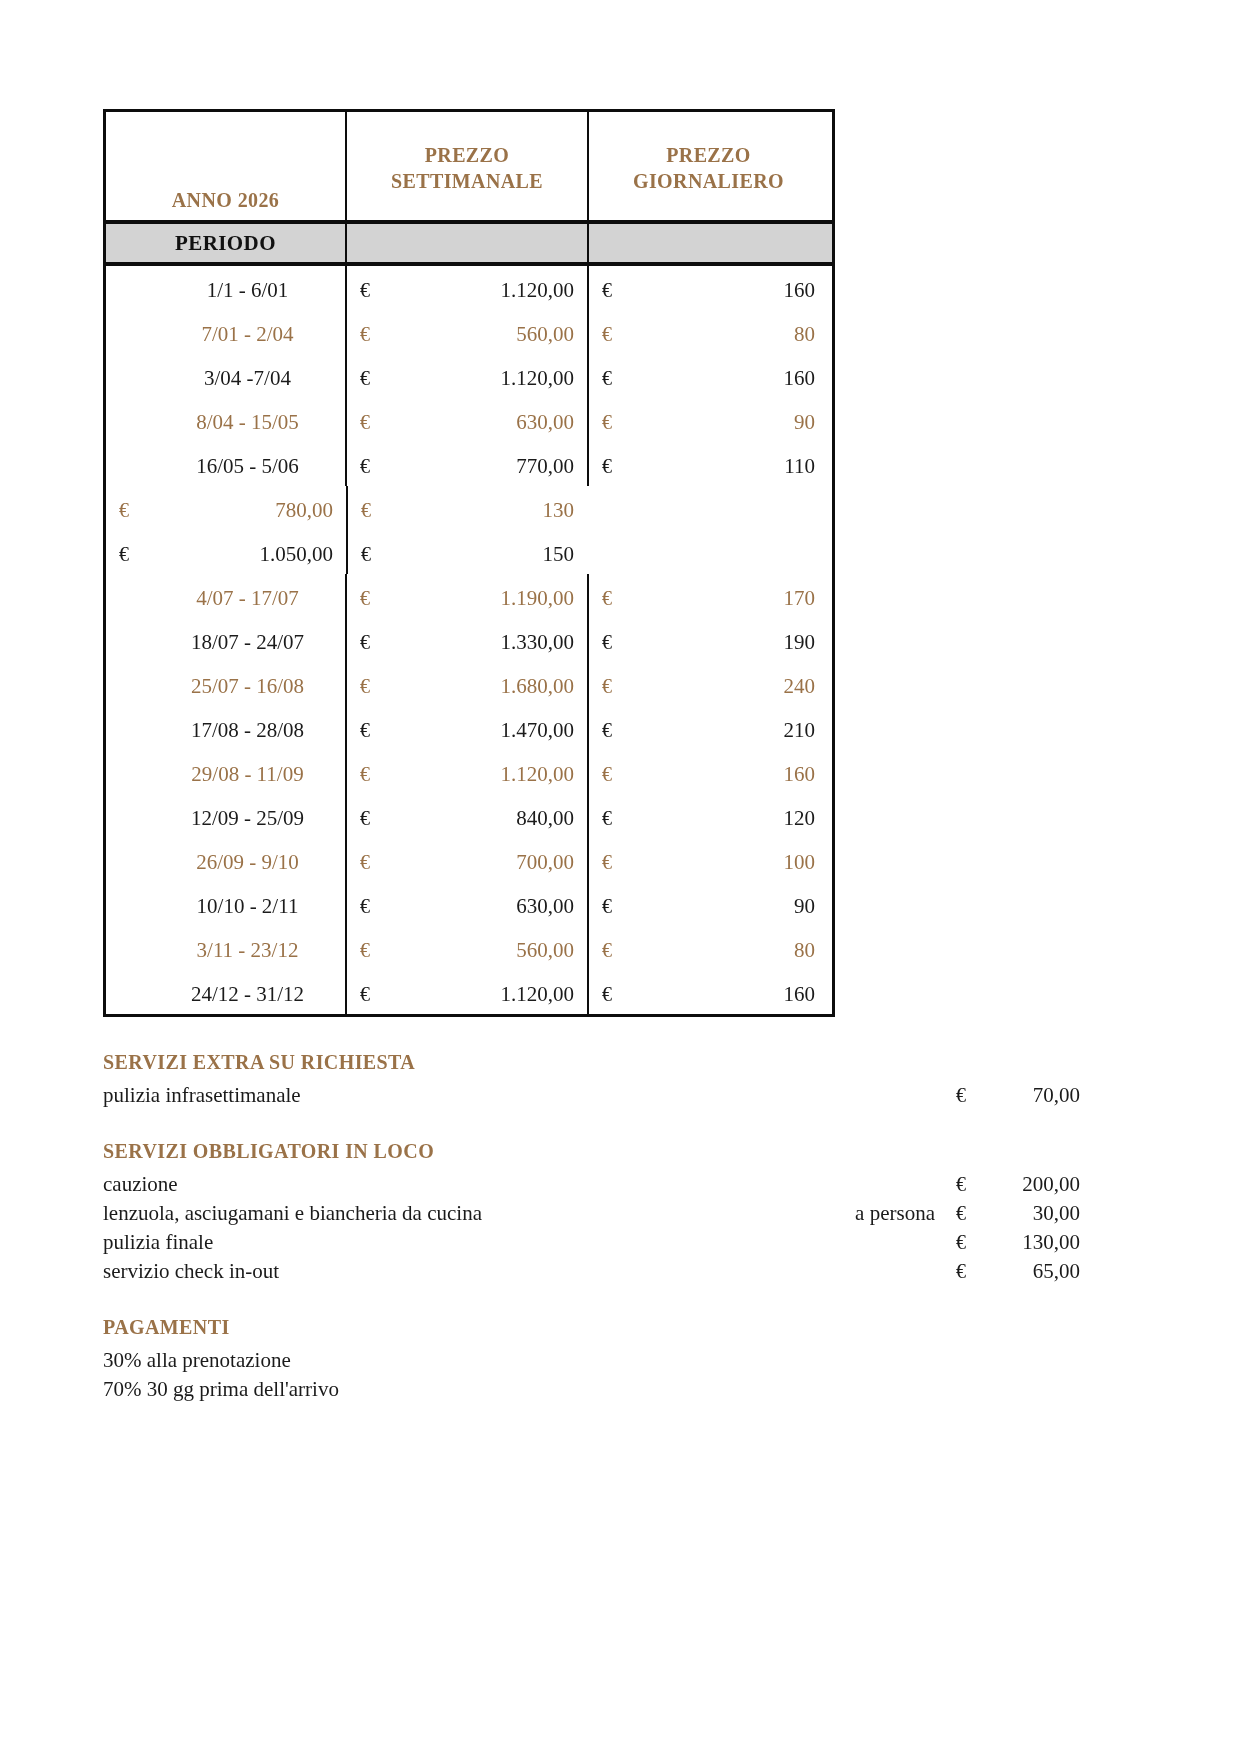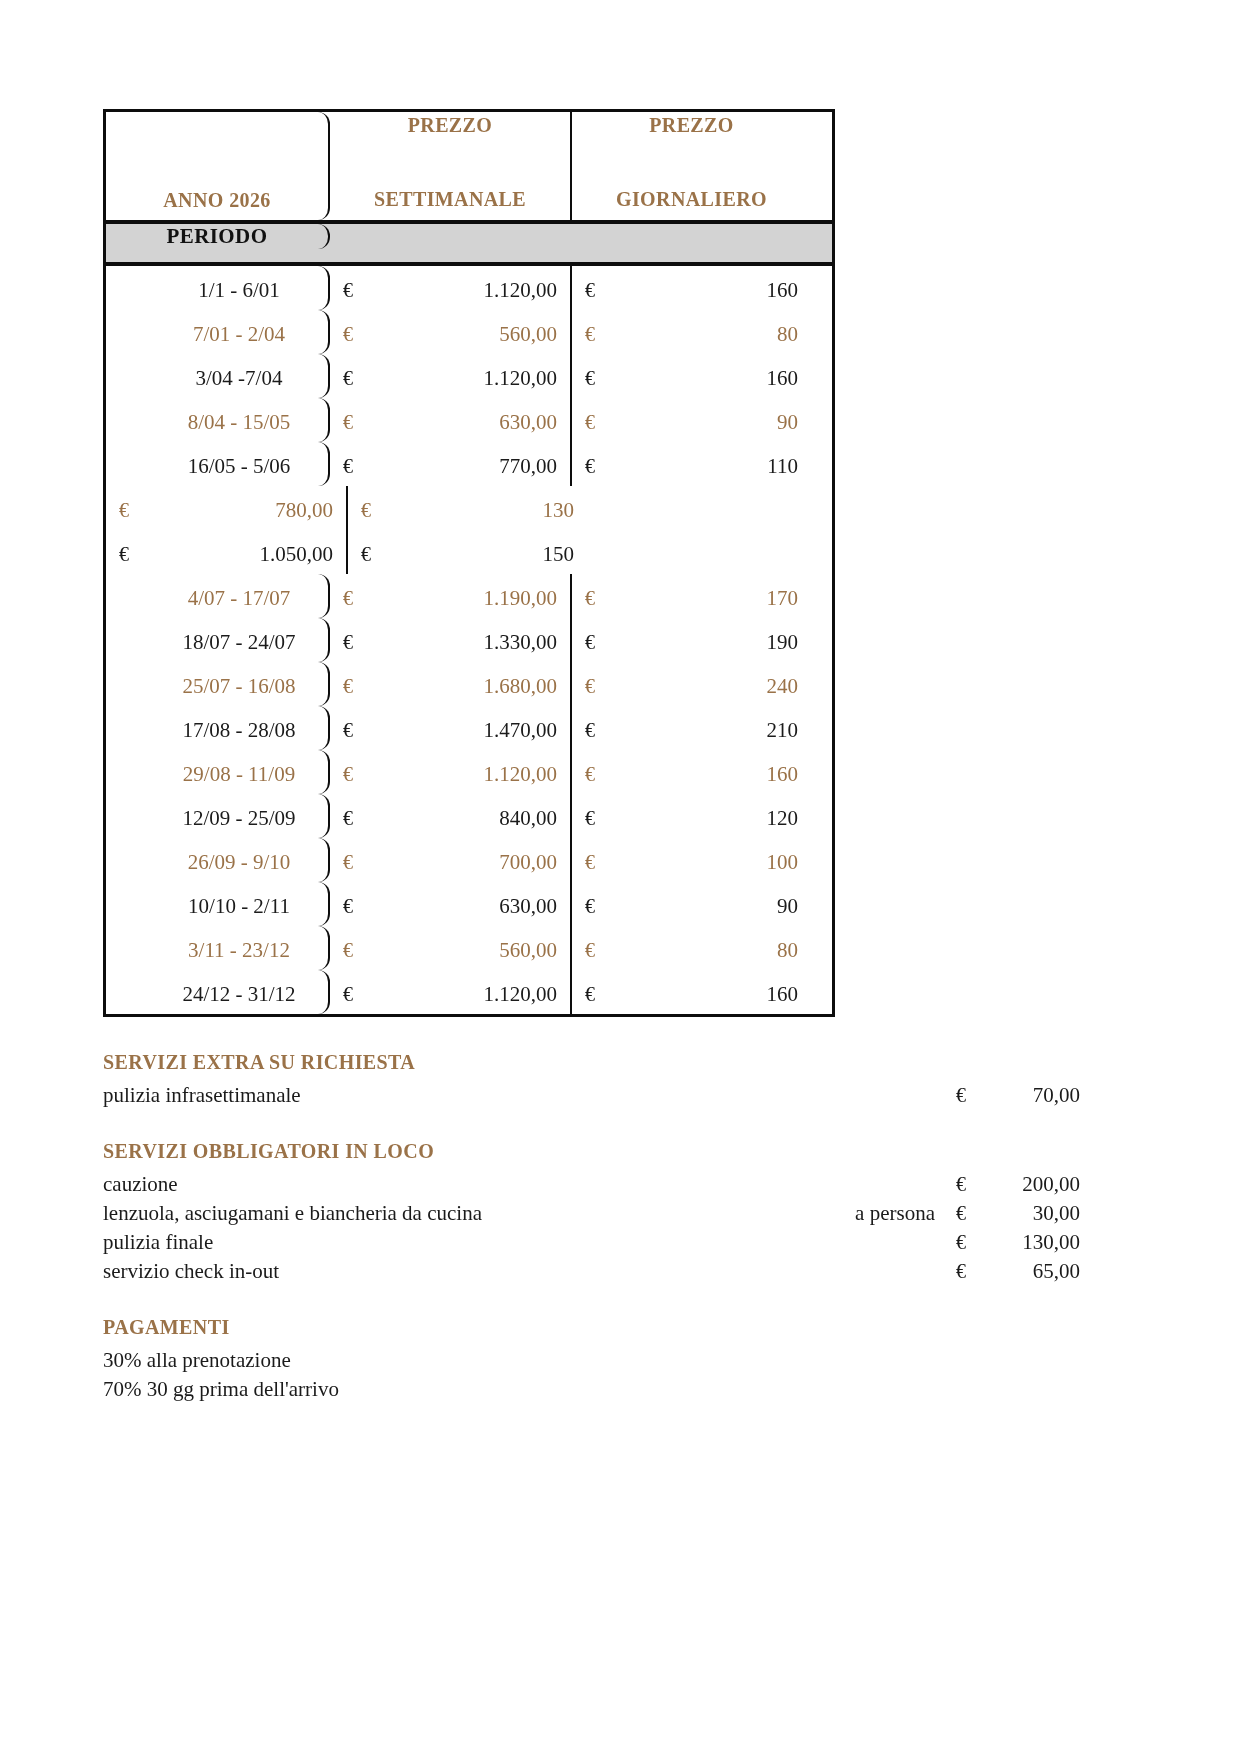--- a/index.html
+++ b/index.html
@@ -19,34 +19,34 @@
   .page{position:absolute;inset:0;background:#ffffff;overflow:hidden;}
 
   
   .rate-table{
     position:absolute;left:103px;top:109px;width:732px;
     border:3px solid var(--grid);
     background:#ffffff;
   }
   .trow{display:flex;width:100%;}
   .cell{flex:none;}
-  .c1{width:224px;border-right:2px solid var(--grid);border-radius:12px;}
+  .c1{width:241px;border-right:2px solid var(--grid);}
   .c2{width:242px;border-right:2px solid var(--grid);}
   .c3{width:239px;}
 
   .thead-row{height:112px;border-bottom:4px solid var(--grid);}
   .thead-row .cell{
     display:flex;flex-direction:column;justify-content:flex-end;align-items:center;
     font-weight:bold;font-size:20px;line-height:26px;color:var(--brown);
     letter-spacing:0.4px;text-align:center;
   }
   .thead-row .c1{padding-bottom:7px;}
-  .thead-row .c2,.thead-row .c3{padding-bottom:8px;justify-content:space-between;}
-
-  .periodo-row{height:42px;background:var(--band);border-bottom:4px solid var(--grid);flex-direction:column;}
+  .thead-row .c2,.thead-row .c3{padding-bottom:26px;}
+
+  .periodo-row{height:42px;background:var(--band);border-bottom:4px solid var(--grid);}
   .periodo-row .cell{
     display:flex;align-items:center;justify-content:center;
     font-weight:bold;font-size:21px;color:#111;letter-spacing:0.4px;
   }
 
   .data-row{height:44px;font-size:21px;}
   .data-row .cell{display:flex;align-items:center;padding-top:5px;}
   .data-row .period{justify-content:center;text-align:center;padding-left:44px;}
   .data-row .money{justify-content:space-between;padding-left:13px;padding-right:13px;}
   .tone-black{color:var(--ink);}

